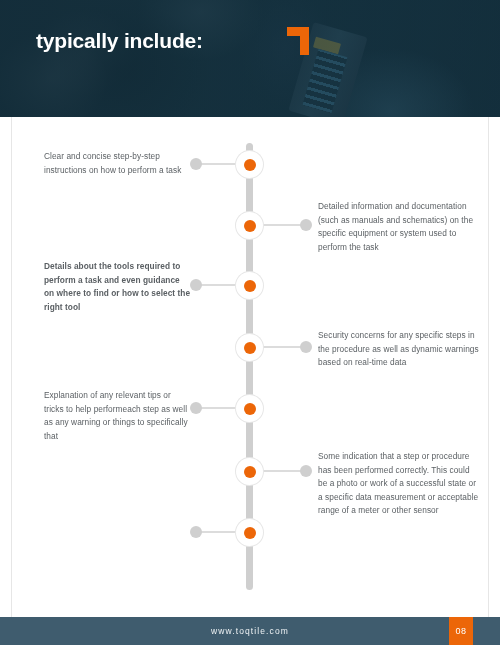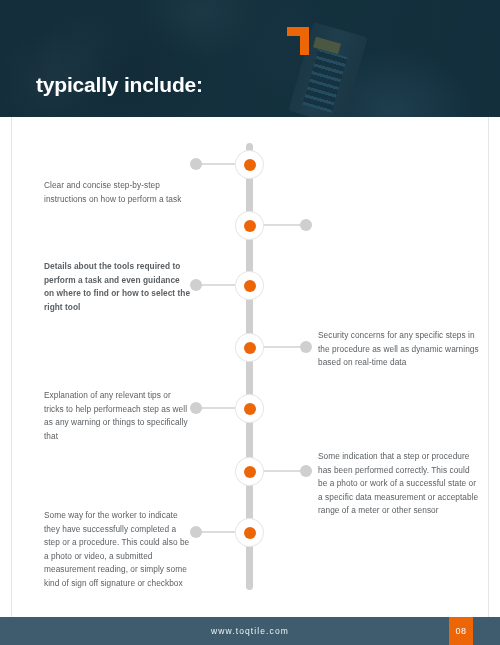--- a/index.html
+++ b/index.html
@@ -93,21 +93,21 @@
     position: absolute;
     left: 36px;
     top: 25px;
     width: 300px;
     color: #ffffff;
     font-size: 21px;
     font-weight: bold;
     line-height: 32px;
     letter-spacing: -0.2px;
   }
-  .header-title .line2 { display: block; margin-top: 44px; }
+  .header-title .line2 { display: block; }
 
   .accent-mark {
     position: absolute;
     left: 287px;
     top: 27px;
     width: 22px;
     height: 28px;
   }
   .accent-mark .bar-h {
     position: absolute;
@@ -272,27 +272,28 @@
     <div class="edge-left"></div>
     <div class="edge-right"></div>
 
     <div class="spine"></div>
 
     <div class="connector" style="left:196px; top:46px; width:46px;"></div>
     <div class="endcap" style="left:190px; top:41px;"></div>
     <div class="node" style="top:34px;">
       <div class="dot"></div>
     </div>
-    <div class="txt left" style="top:33px;margin-top:29px;">Clear and concise step-by-step instructions on how to perform a task</div>
+    <div class="txt left" style="top:33px;">Clear and concise step-by-step instructions on how to perform a task</div>
 
     <div class="connector" style="left:258px; top:107px; width:46px;"></div>
     <div class="endcap" style="left:300px; top:102px;"></div>
     <div class="node" style="top:95px;">
       <div class="dot"></div>
     </div>
+    <div class="txt right" style="top:83px;">Detailed information and documentation (such as manuals and schematics) on the specific equipment or system used to perform the task</div>
 
     <div class="connector" style="left:196px; top:167px; width:46px;"></div>
     <div class="endcap" style="left:190px; top:162px;"></div>
     <div class="node" style="top:155px;">
       <div class="dot"></div>
     </div>
     <div class="txt left" style="top:143px;font-weight:bold;">Details about the tools required to perform a task and even guidance on where to find or how to select the right tool</div>
 
     <div class="connector" style="left:258px; top:229px; width:46px;"></div>
     <div class="endcap" style="left:300px; top:224px;"></div>
@@ -313,21 +314,20 @@
     <div class="node" style="top:341px;">
       <div class="dot"></div>
     </div>
     <div class="txt right" style="top:333px;">Some indication that a step or procedure has been performed correctly. This could be a photo or work of a successful state or a specific data measurement or acceptable range of a meter or other sensor</div>
 
     <div class="connector" style="left:196px; top:414px; width:46px;"></div>
     <div class="endcap" style="left:190px; top:409px;"></div>
     <div class="node" style="top:402px;">
       <div class="dot"></div>
     </div>
-    <div class="txt left" style="top:392px;">Some way for the worker to indicate they have successfully completed a step or a procedure. This could also be a photo or video, a submitted measurement reading, or simply some kind of sign off signature or checkbox</div>
   </div>
 
   <div class="footer">
     <div class="footer-url">www.toqtile.com</div>
     <div class="page-badge">08</div>
   </div>
 
 </div>
 
 </body></html>

